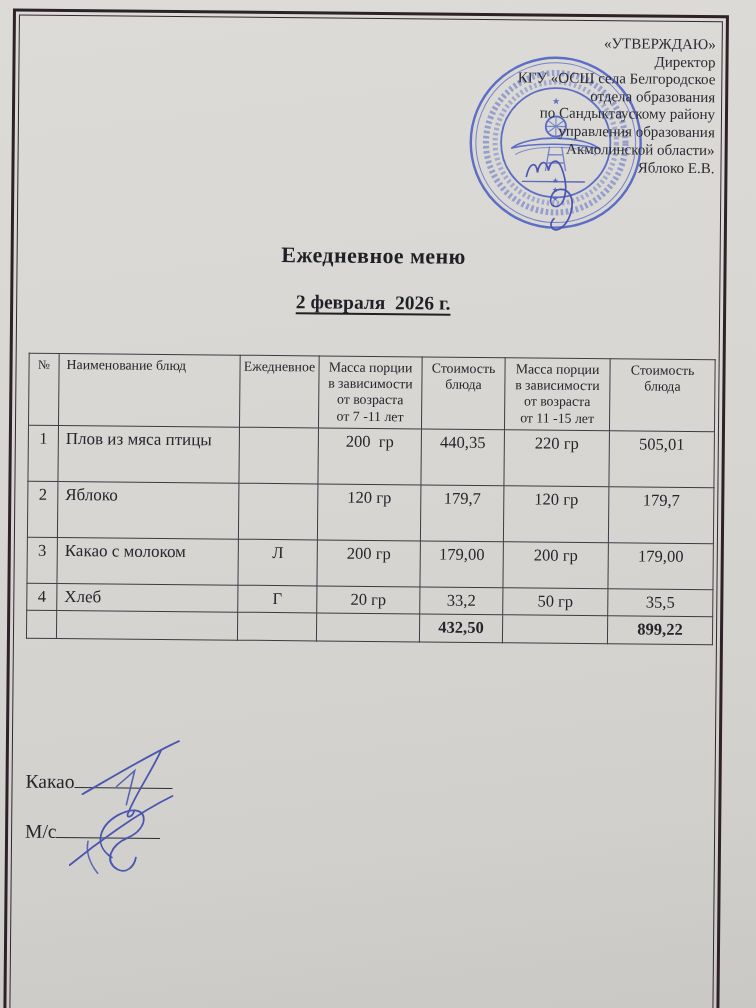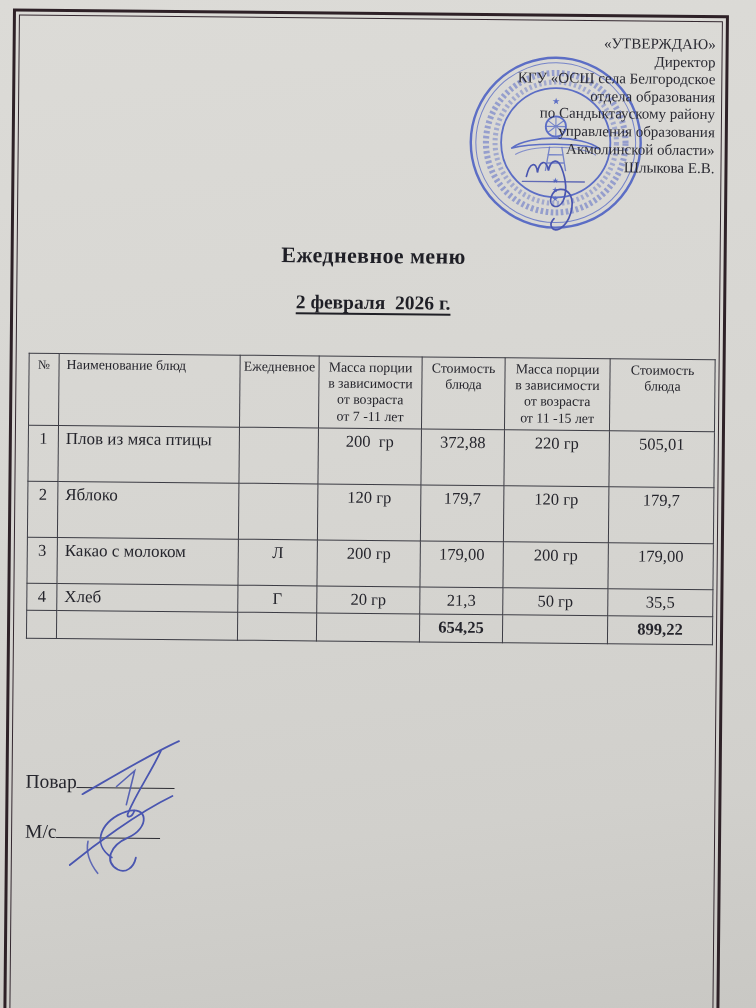--- a/index.html
+++ b/index.html
@@ -146,21 +146,21 @@
 
     <div class="approve">
       <div>«УТВЕРЖДАЮ»</div>
       <div>Директор</div>
       <div>КГУ «ОСШ села Белгородское</div>
       <div>отдела образования</div>
       <div>по Сандыктаускому району</div>
       <div>управления образования</div>
       <div>Акмолинской области»</div>
       <div class="signer-row">
-        <span>Шлыкова Е.В.</span>
+        <span>Яблоко Е.В.</span>
       </div>
 
       <svg class="director-sig" viewBox="0 0 86 95">
         <path class="pen" stroke-width="1.7" d="M6,28 C9,14 16,12 17,24 C19,12 26,10 28,22 C30,11 37,9 41,19
              C45,29 48,40 43,52 C38,62 28,58 31,48 C34,39 45,38 50,46
              C55,56 50,74 40,80 C32,84 28,76 34,70"></path>
         <path class="pen" stroke-width="1.4" d="M2,33 L64,33" opacity="0.85"></path>
       </svg>
     </div>
 
@@ -195,21 +195,21 @@
           <th>Стоимость
 блюда</th>
         </tr>
       </thead>
       <tbody>
         <tr style="height:56px">
           <td>1</td>
           <td class="name-cell">Плов из мяса птицы</td>
           <td></td>
           <td>200  гр</td>
-          <td>372,88</td>
+          <td>440,35</td>
           <td>220 гр</td>
           <td>505,01</td>
         </tr>
         <tr style="height:56px">
           <td>2</td>
           <td class="name-cell">Яблоко</td>
           <td></td>
           <td>120 гр</td>
           <td>179,7</td>
           <td>120 гр</td>
@@ -222,38 +222,38 @@
           <td>200 гр</td>
           <td>179,00</td>
           <td>200 гр</td>
           <td>179,00</td>
         </tr>
         <tr style="height:27px">
           <td>4</td>
           <td class="name-cell">Хлеб</td>
           <td>Г</td>
           <td>20 гр</td>
-          <td>21,3</td>
+          <td>33,2</td>
           <td>50 гр</td>
           <td>35,5</td>
         </tr>
         <tr class="totals" style="height:28px">
           <td></td>
           <td></td>
           <td></td>
           <td></td>
-          <td>654,25</td>
+          <td>432,50</td>
           <td></td>
           <td>899,22</td>
         </tr>
       </tbody>
     </table>
 
     <div class="foot-line cook-line">
-      <span>Повар</span><span class="rule"></span>
+      <span>Какао</span><span class="rule"></span>
     </div>
     <svg class="cook-sig" viewBox="0 0 120 86">
       <path class="pen" stroke-width="1.8" d="M10,60 C34,46 76,20 106,6"></path>
       <path class="pen" stroke-width="1.8" d="M88,16 C78,38 64,58 56,78 C53,84 60,83 62,76"></path>
       <path class="pen" stroke-width="1.6" d="M44,52 L62,36 L54,70" opacity="0.9"></path>
     </svg>
 
     <div class="foot-line nurse-line">
       <span>М/с</span><span class="rule"></span>
     </div>

